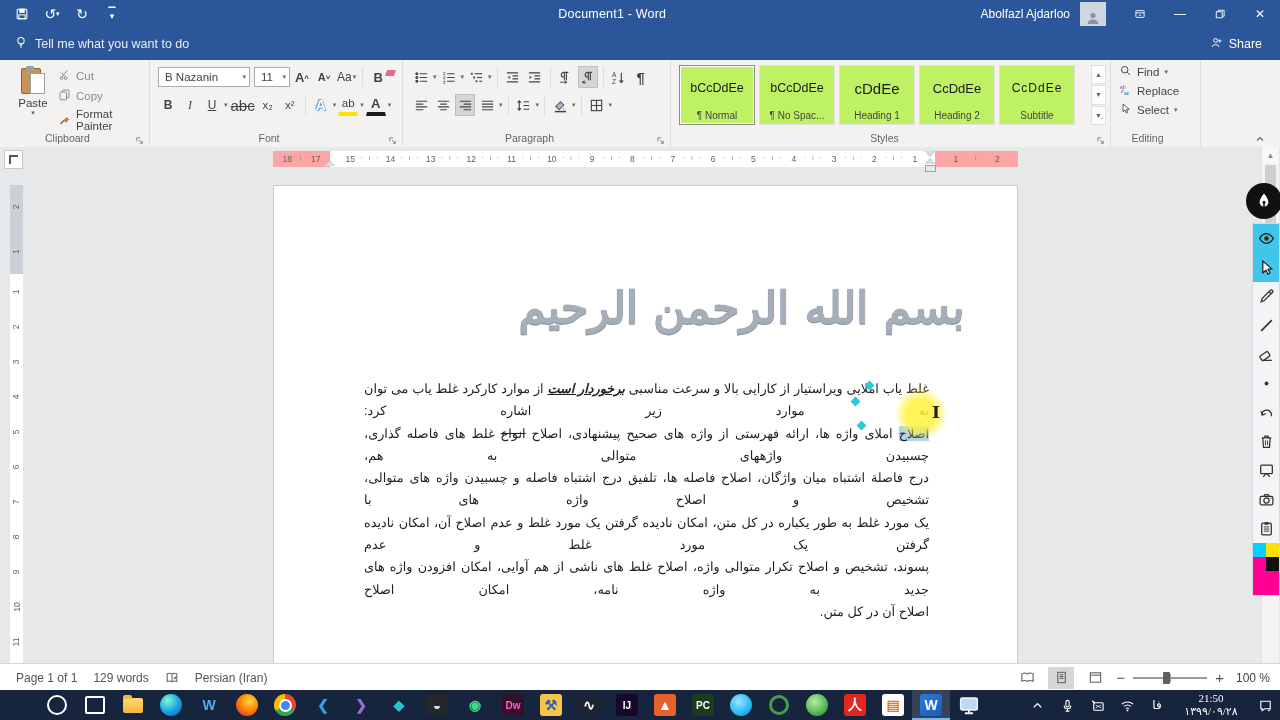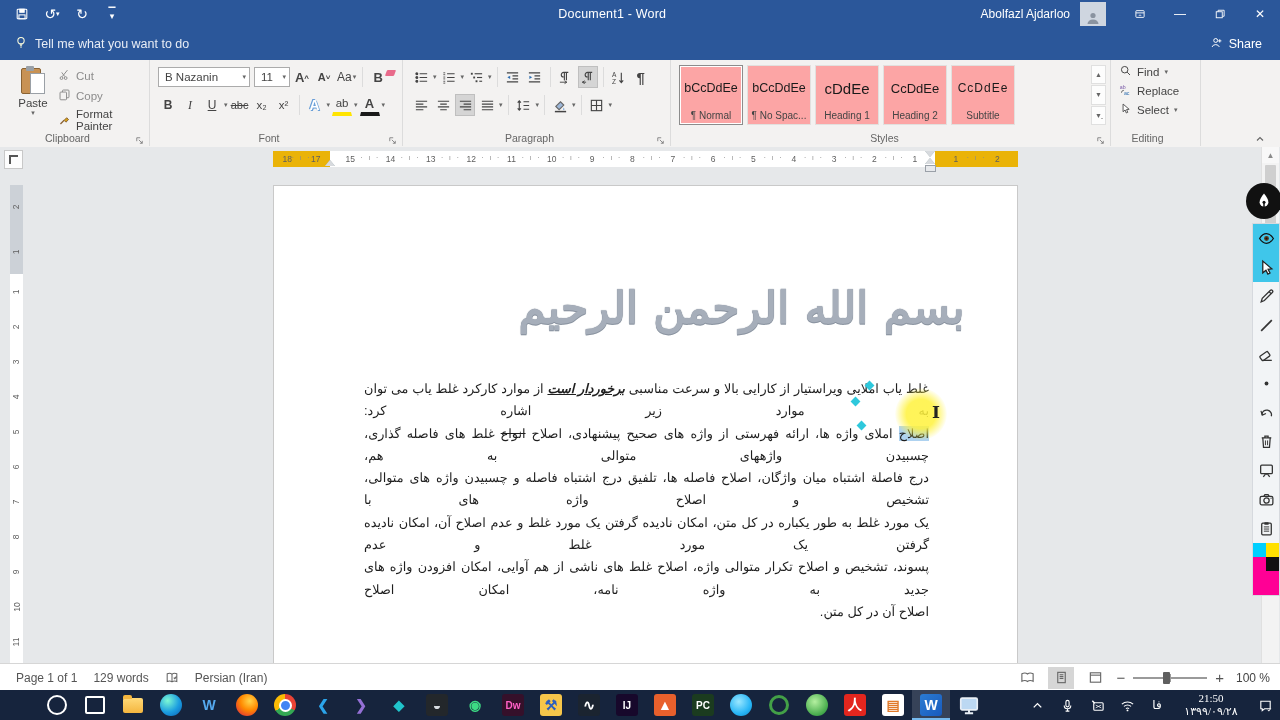--- a/index.html
+++ b/index.html
@@ -57,32 +57,32 @@
   
   .g-font{left:150px;width:253px;padding:6px 6px 0 8px;box-sizing:border-box;}
   .fbox{display:inline-flex;align-items:center;justify-content:space-between;background:#fff;border:1px solid #ababab;height:20px;font-size:11.5px;padding:0 3px 0 6px;box-sizing:border-box;vertical-align:middle;}
   .fbox .dd{font-size:7px;color:#666;}
   .frow{display:flex;align-items:center;gap:2px;margin-bottom:6px;}
   .glyA{font-weight:bold;font-size:13px;}
   .glyA .up{font-size:8px;vertical-align:super;}
   .eraserA{color:#444;font-weight:bold;position:relative;font-size:13px;}
   .eraserA::after{content:"";position:absolute;right:-8px;top:3px;width:9px;height:6px;background:#e86a8a;transform:skewX(-20deg);border-radius:1px;}
   .u-line{text-decoration:underline;}
-  .strike-g{text-decoration:line-through;font-size:11px;}
+  .strike-g{text-decoration:line-through;font-size:15px;}
   .fx-A{font-weight:bold;font-size:14px;color:#fff;text-shadow:0 0 1px #6a9fd8,0 0 1px #6a9fd8,1px 1px 0 #6a9fd8,-1px -1px 0 #6a9fd8;}
   .hl-ab{font-size:11.5px;border-bottom:4px solid #ffe400;line-height:11px;}
   .fc-A{font-weight:bold;font-size:13px;border-bottom:4px solid #1a1a1a;line-height:12px;}
 
   
   .g-para{left:403px;width:268px;padding:6px 4px 0 8px;box-sizing:border-box;}
 
   
   .g-styles{left:671px;width:440px;}
   .stylecards{position:absolute;left:8px;top:5px;display:flex;gap:4px;}
-  .scard{width:64px;height:60px;background:#fca5a5;border:1px solid #e2e0de;box-sizing:border-box;
+  .scard{width:76px;height:60px;background:#bef264;border:1px solid #e2e0de;box-sizing:border-box;
     display:flex;flex-direction:column;align-items:center;justify-content:flex-end;padding-bottom:3px;overflow:hidden;}
   .scard.sel{border:1px solid #8c8c8c;box-shadow:inset 0 0 0 1px #fff;}
   .scard .pv{flex:1;display:flex;align-items:center;justify-content:center;white-space:nowrap;color:#1a1a1a;}
   .scard .lb{font-size:10px;color:#444;white-space:nowrap;}
   .pv-normal,.pv-nospace{font-size:12.5px;}
   .pv-h1{font-size:15px;color:#2e74b5;}
   .pv-h2{font-size:13px;color:#6d9bc4;}
   .pv-title{font-size:23px;font-weight:300;color:#222;}
   .pv-subtitle{font-size:12px;color:#595959;letter-spacing:1px;}
   .sscroll{position:absolute;right:4px;top:5px;width:15px;height:60px;display:flex;flex-direction:column;gap:1px;}
@@ -93,21 +93,21 @@
   .edit-item{display:flex;align-items:center;gap:5px;font-size:11.5px;color:#444;margin:4px 0 0 10px;}
   .edit-item svg{width:13px;height:13px;}
   .collapse-chev{position:absolute;right:12px;bottom:4px;color:#666;width:12px;height:12px;}
 
   
   .docarea{position:absolute;left:0;top:147px;width:1280px;height:516px;background:#e6e8ea;overflow:hidden;}
   .tabsel{position:absolute;left:4px;top:3px;width:17px;height:17px;background:#fdfdfd;border:1px solid #c8c8c8;display:flex;align-items:center;justify-content:center;}
   .tabsel .L{width:7px;height:7px;border-left:2px solid #555;border-top:2px solid #555;}
   .hruler{position:absolute;left:273px;top:4px;width:745px;height:16px;background:#fff;display:flex;font-size:8.5px;color:#5f5f5f;}
   .hr-seg{display:flex;height:100%;}
-  .hr-gray{background:#eab308;}
+  .hr-gray{background:#fca5a5;}
   .hr-cell{position:relative;display:flex;align-items:center;justify-content:center;}
   .hr-cell::after{content:"· ı ·";position:absolute;right:0;top:3px;transform:translateX(50%);font-size:6.5px;color:#8a8a8a;letter-spacing:2px;}
   .hr-cell.last::after{content:"";}
   .ind-marker{position:absolute;width:0;height:0;}
   .ind-tri-down{border-left:5px solid transparent;border-right:5px solid transparent;border-top:6px solid #d7dade;filter:drop-shadow(0 0 .5px #9aa);}
   .ind-tri-up{border-left:5px solid transparent;border-right:5px solid transparent;border-bottom:6px solid #d7dade;filter:drop-shadow(0 0 .5px #9aa);}
   .ind-sq{width:9px;height:5px;background:#e7e9ec;border:1px solid #9aa0a8;}
   .vruler{position:absolute;left:10px;top:38px;width:13px;bottom:0;background:#fff;font-size:8.5px;color:#5f5f5f;}
   .vr-gray{background:#ccd1d7;}
   .vr-cell{display:flex;align-items:center;justify-content:center;}

